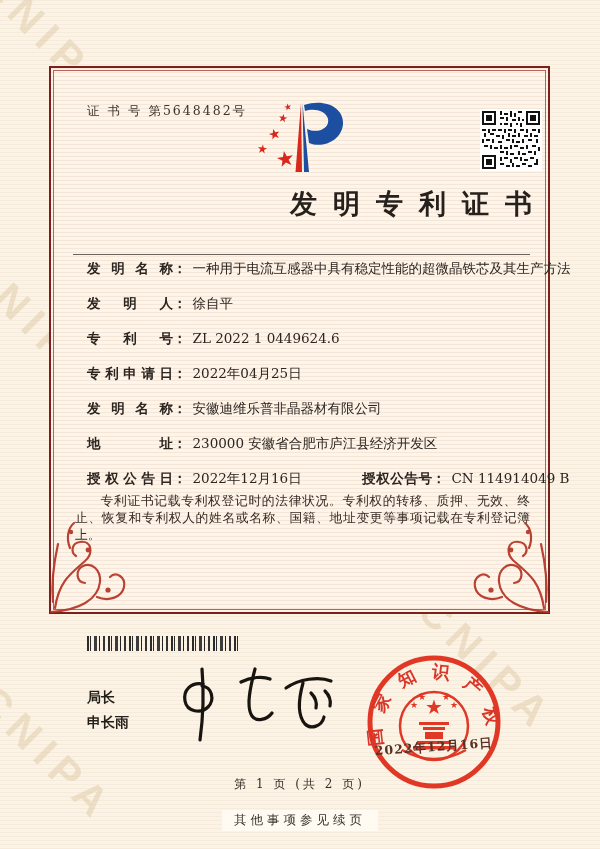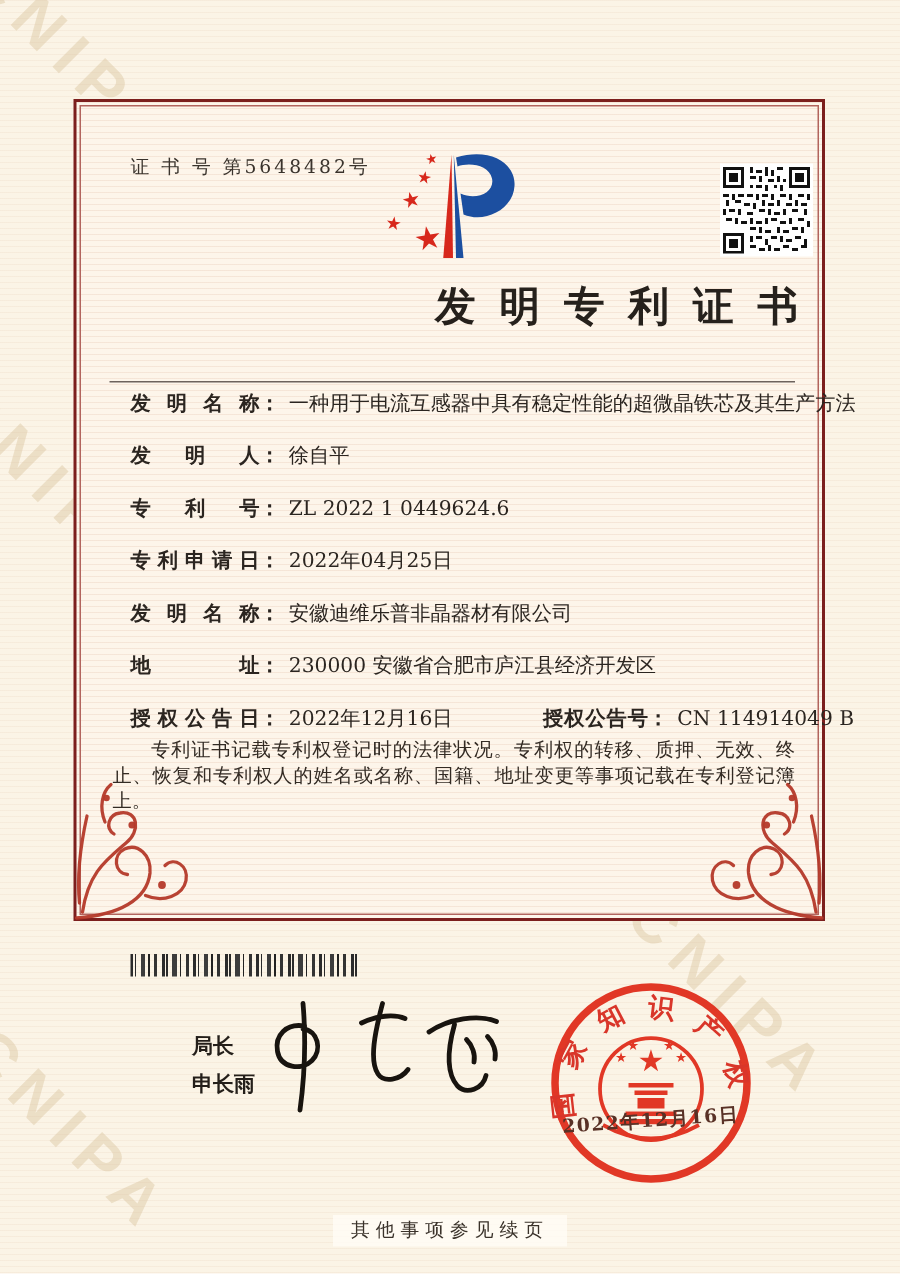--- a/index.html
+++ b/index.html
@@ -35,21 +35,21 @@
   .fvalue{font-weight:normal;}
   .pair2{position:absolute;left:242px;top:0;white-space:nowrap;margin-left:33px;}
   .bodytext{left:24px;top:424px;width:455px;font-size:12.8px;line-height:17px;
             color:#332b24;text-align:justify;}
   .bodytext p{margin:0 0 6px 0;text-indent:2em;}
   .barcode{left:36px;top:568px;width:152px;height:15px;
      background:repeating-linear-gradient(90deg,#2b2b2b 0 2px,transparent 2px 3px,
         #2b2b2b 3px 4px,transparent 4px 7px,#3c3c3c 7px 10px,transparent 10px 12px,
         #222 12px 13px,transparent 13px 16px,#333 16px 18px,transparent 18px 21px);}
   .chief{left:36px;top:617px;font-family:"Liberation Sans",sans-serif;font-weight:bold;
-         font-size:14px;color:#241f1a;line-height:25px;margin-left:41px;}
+         font-size:14px;color:#241f1a;line-height:25px;}
   .autograph{left:118px;top:594px;}
   .seal{left:313px;top:582px;width:140px;height:140px;opacity:.93;}
   .pageinfo{left:0;top:708px;width:100%;text-align:center;font-size:12px;letter-spacing:3px;color:#332c26;}
   .footnote{position:absolute;left:50%;top:810px;transform:translateX(-50%);
             font-size:12.5px;letter-spacing:4px;color:#3a322a;
             background:rgba(255,252,244,0.85);padding:2px 12px;white-space:nowrap;}
   .flourish{position:absolute;bottom:-2px;width:110px;height:110px;pointer-events:none;}
   .flourish.br{right:-2px;}
   .flourish.bl{left:-2px;transform:scaleX(-1);}
 </style>
@@ -178,20 +178,21 @@
         <defs>
             <path id="ringTextPath" d="M 19 95 A 53 53 0 1 1 121 95"></path>
           </defs>
         <text font-size="17.5" font-weight="bold" fill="#d7281c" font-family="DejaVu Sans, sans-serif">
           <textPath href="#ringTextPath" startOffset="0" textLength="208" lengthAdjust="spacing">国家知识产权局</textPath>
         </text>
         <text x="70" y="101" transform="rotate(-4 70 101)" font-size="12.5" font-weight="bold" fill="#4d2318" text-anchor="middle" letter-spacing="1" font-family="DejaVu Serif, serif">2022年12月16日</text>
       </svg>
     </div>
 
+    <div class="abs pageinfo">第 1 页 (共 2 页)</div>
 
     <svg class="flourish br" viewBox="0 0 110 110">
       <g fill="none" stroke="#b5392a" stroke-width="2.2" stroke-linecap="round" opacity="0.95">
         <path d="M108,108 C80,106 61,96 59,78 C58,66 67,58 76,62 C84,66 83,78 74,79"></path>
         <path d="M104,104 C100,78 89,70 75,58 C65,50 67,36 79,38 C87,39 89,48 83,52"></path>
         <path d="M62,93 C50,98 37,93 35,83 C33,73 43,67 49,73"></path>
         <path d="M89,44 C93,34 91,24 85,19"></path>
         <path d="M106,98 C108,78 105,58 101,40"></path>
       </g>
       <g fill="#b5392a" opacity="0.95">

